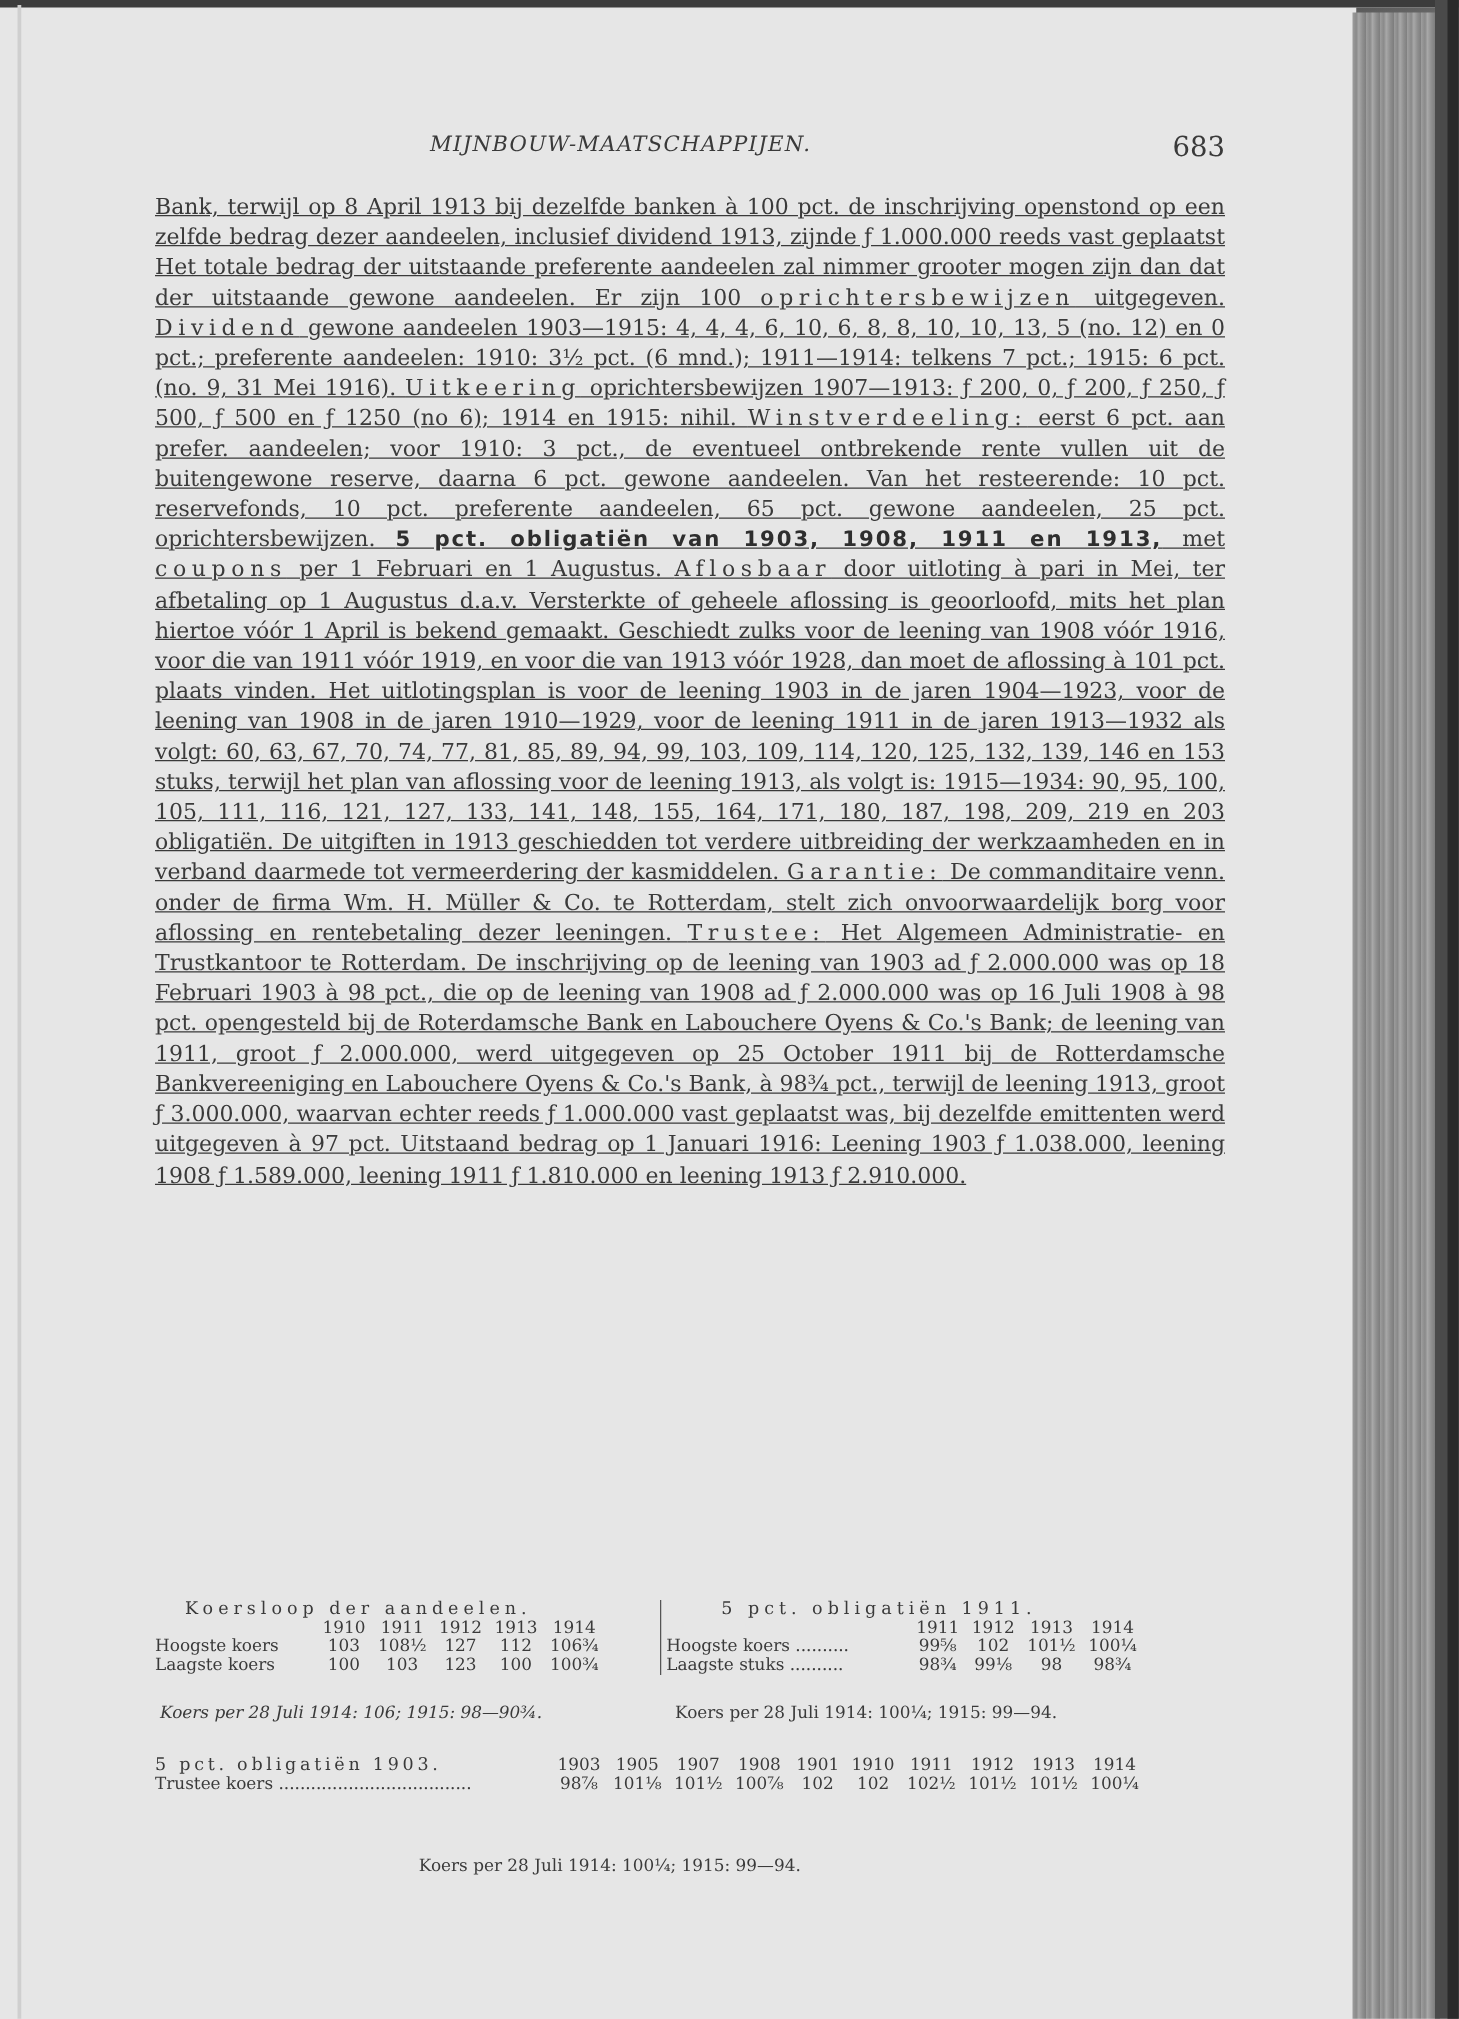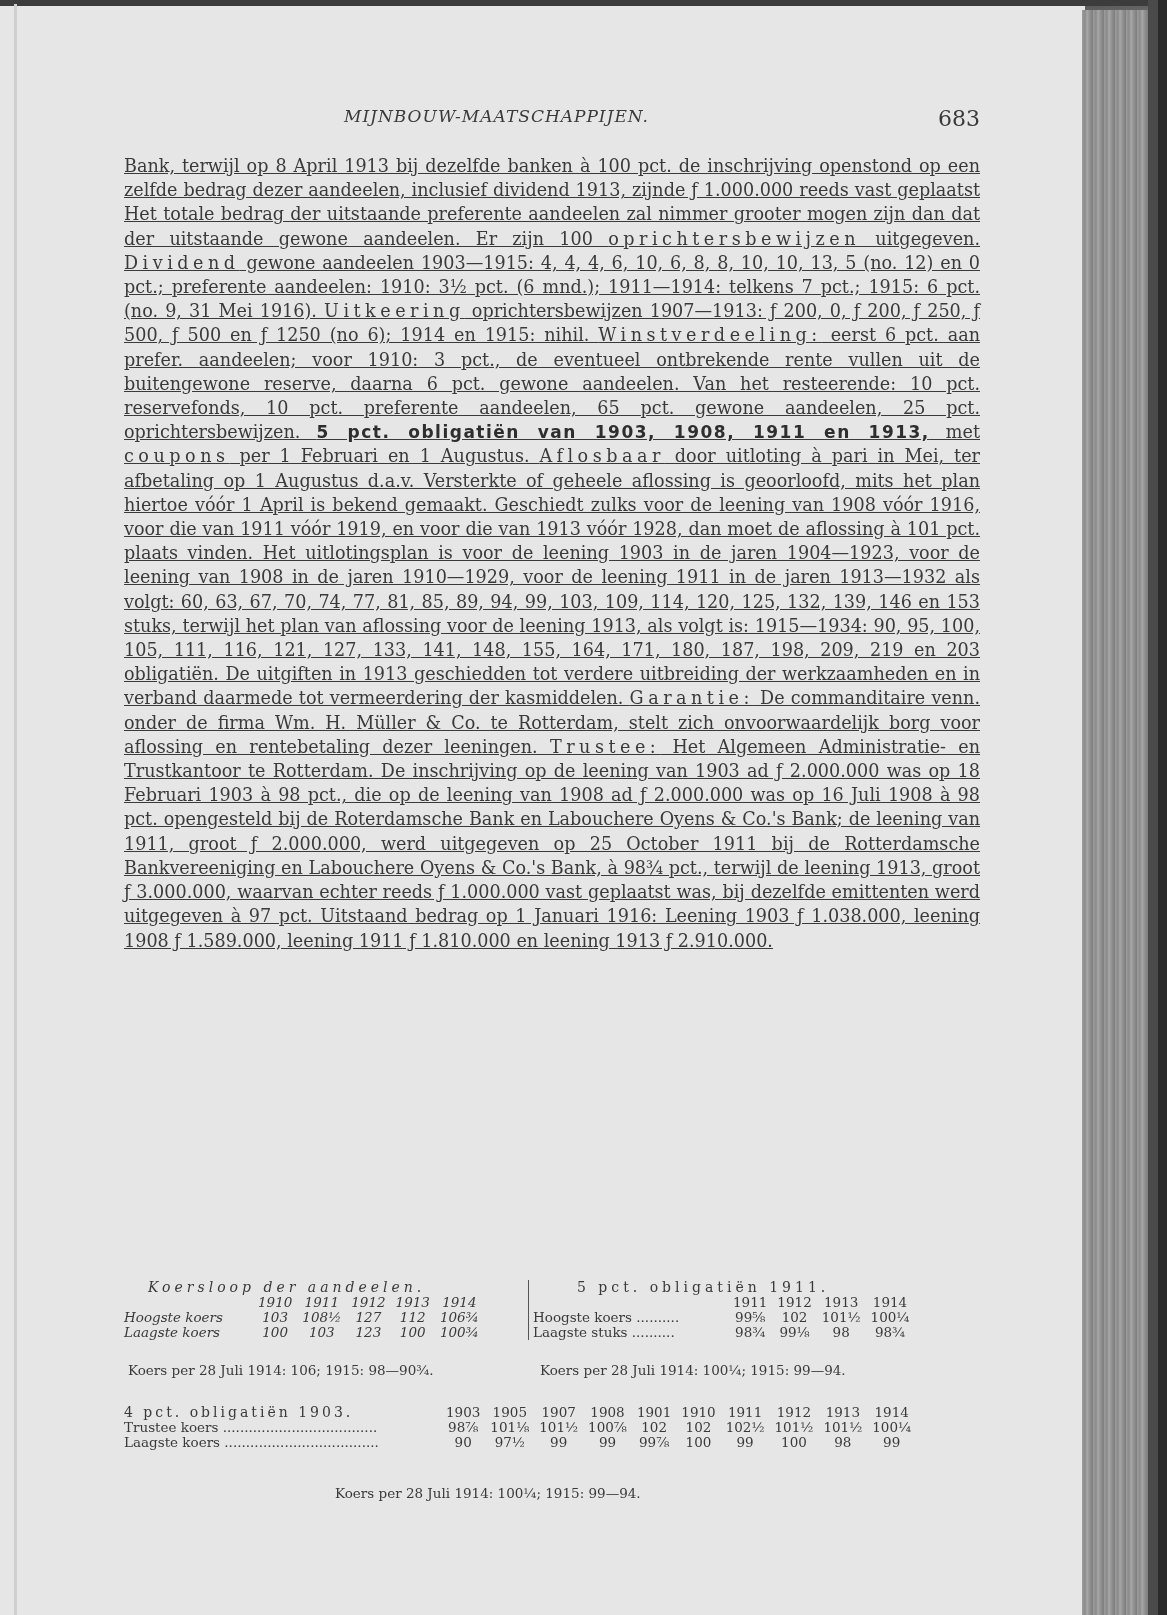--- a/index.html
+++ b/index.html
@@ -29,25 +29,25 @@
     font-size:17.6px; line-height:24.2px; text-align:justify; text-align-last:left;text-decoration:underline;
   }
   .spaced { letter-spacing:4.5px; }
   .bold { font-family:"DejaVu Sans","Liberation Sans",sans-serif; font-weight:bold; letter-spacing:1.5px; font-size:17px; color:#2e2e2e; }
 
   .tbl { position:absolute; font-size:13.5px; line-height:15px; }
   .tbl .title { letter-spacing:4px; font-size:14px; }
   .tbl table { border-collapse:collapse; }
   .tbl td { padding:0 4px 0 0; white-space:nowrap; }
   .tbl td.num { text-align:center; padding-right:10px; }
-  .t1 { left:124px; top:1280px; width:400px;font-style:italic; }
+  .t1 { left:124px; top:1280px; width:400px; }
   .t2 { left:528px; top:1280px; width:430px; border-left:1.5px solid #555; padding-left:4px; }
   .t3 { left:124px; top:1405px; width:856px; }
   .note { position:absolute; font-size:13.5px; }
-  .note1 { left:128px; top:1362px; }
+  .note1 { left:128px; top:1362px;font-style:italic; }
   .note2 { left:540px; top:1362px; }
   .note3 { left:335px; top:1485px; }
   .lbl-col { width:130px; }
 </style>
 </head>
 <body>
 
 <div class="topbar"></div>
 <div class="leftline"></div>
 <div class="page-edges-top"></div>
@@ -122,21 +122,21 @@
     </tr>
   </tbody>
     </table>
 </div>
 <div class="note note2">Koers per 28 Juli 1914: 100¼; 1915: 99—94.</div>
 
 <div class="tbl t3">
   <table>
     <tbody>
         <tr>
-      <td class="title" style="width:318px;letter-spacing:3px">4 pct. obligatiën 1903.</td>
+      <td class="title" style="width:318px;letter-spacing:3px">5 pct. obligatiën 1903.</td>
       <td class="num">1903</td>
       <td class="num">1905</td>
       <td class="num">1907</td>
       <td class="num">1908</td>
       <td class="num">1901</td>
       <td class="num">1910</td>
       <td class="num">1911</td>
       <td class="num">1912</td>
       <td class="num">1913</td>
       <td class="num">1914</td>
@@ -147,29 +147,16 @@
       <td class="num">101⅛</td>
       <td class="num">101½</td>
       <td class="num">100⅞</td>
       <td class="num">102</td>
       <td class="num">102</td>
       <td class="num">102½</td>
       <td class="num">101½</td>
       <td class="num">101½</td>
       <td class="num">100¼</td>
     </tr>
-    <tr>
-      <td>Laagste koers ....................................</td>
-      <td class="num">90</td>
-      <td class="num">97½</td>
-      <td class="num">99</td>
-      <td class="num">99</td>
-      <td class="num">99⅞</td>
-      <td class="num">100</td>
-      <td class="num">99</td>
-      <td class="num">100</td>
-      <td class="num">98</td>
-      <td class="num">99</td>
-    </tr>
   </tbody>
     </table>
 </div>
 <div class="note note3">Koers per 28 Juli 1914: 100¼; 1915: 99—94.</div>
 
 </body></html>

